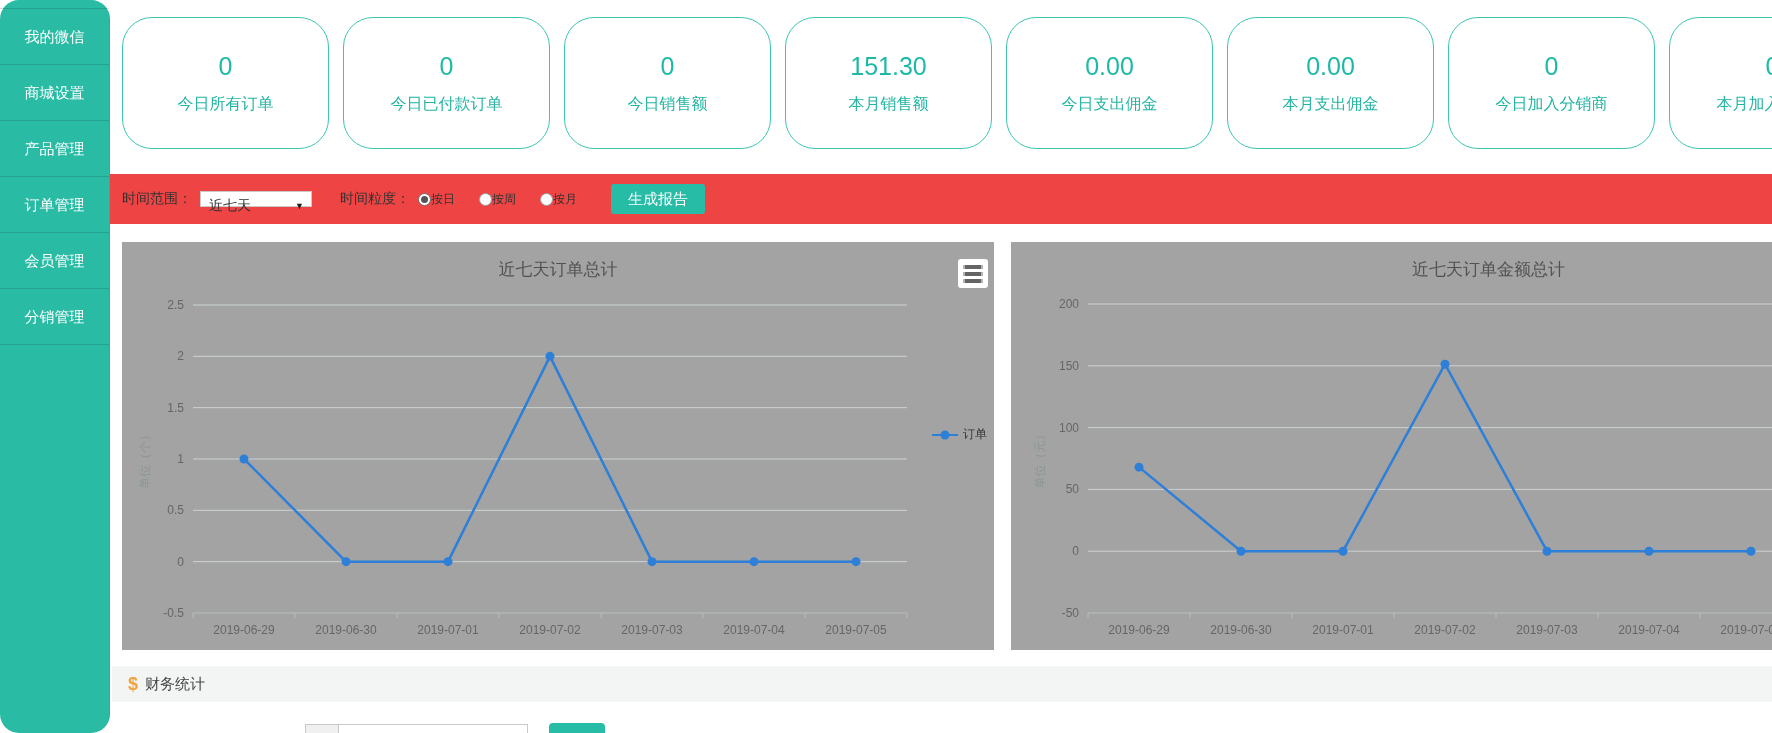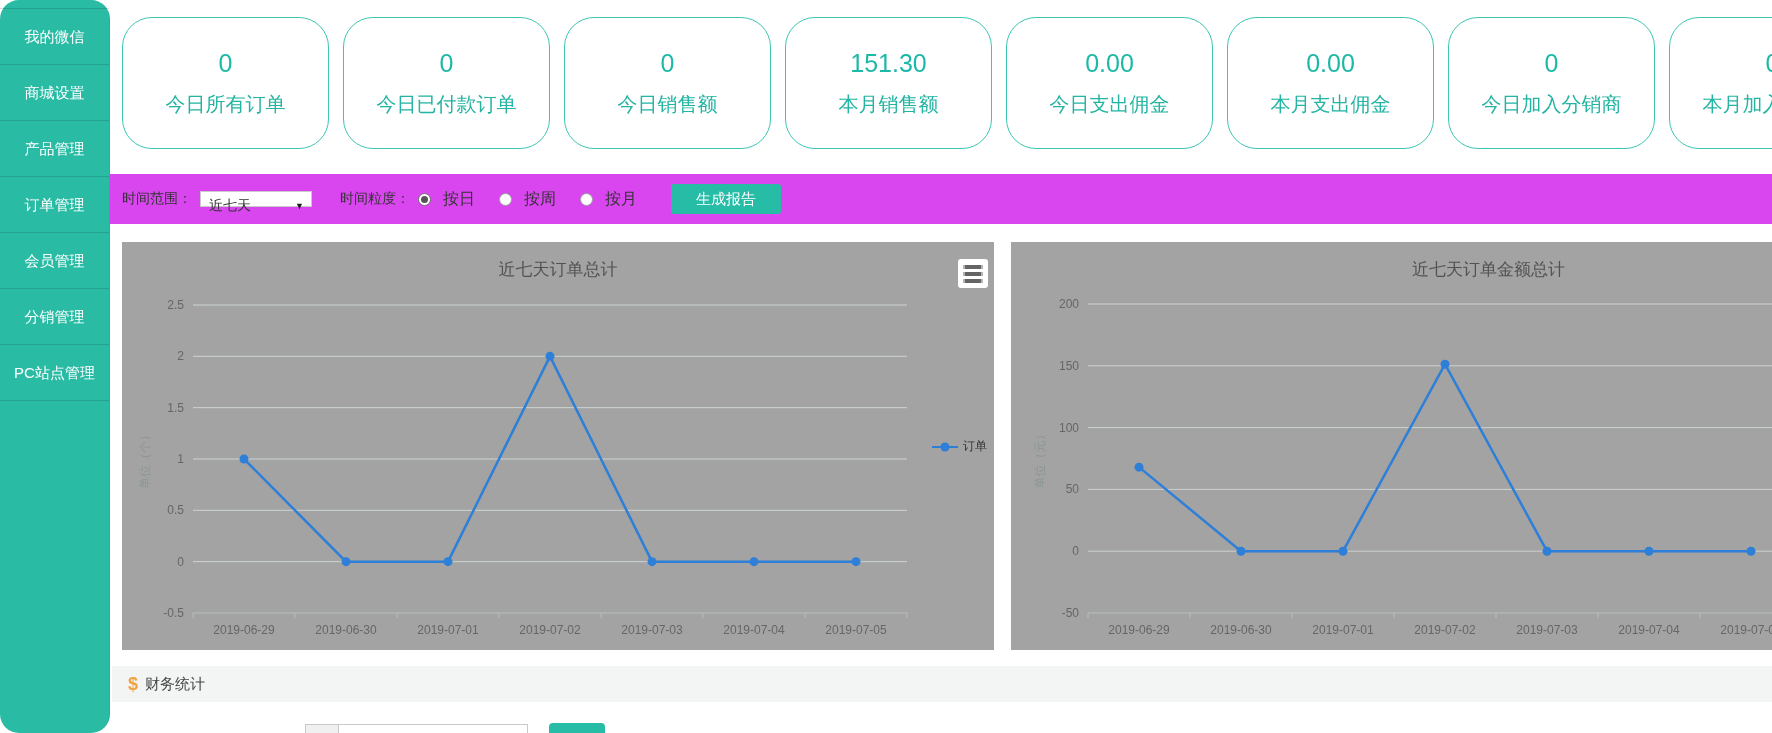--- a/index.html
+++ b/index.html
@@ -13,55 +13,55 @@
   .sidebar .top-divider { height:9px; border-bottom:1px solid rgba(0,0,0,0.14); }
   .nav-item { height:56px; line-height:55px; text-align:center; color:#fff;
               font-size:15px; border-bottom:1px solid rgba(0,0,0,0.13); cursor:pointer; }
 
   
   .cards { position:absolute; left:122px; top:17px; display:flex; gap:14px; }
   .card { width:207px; height:132px; background:#fff; border:1px solid #3cc6b2;
           border-radius:30px; display:flex; flex-direction:column;
           align-items:center; justify-content:center; gap:13px; flex:none; }
   .card-value { font-size:25px; color:#1db9a7; }
-  .card-label { font-size:20px; color:#23b4a3; }
+  .card-label { font-size:16px; color:#23b4a3; }
 
   
   .filter-bar { position:absolute; left:110px; right:0; top:174px; height:50px;
-                background:#d946ef; display:flex; align-items:center; padding-left:12px; }
+                background:#ef4444; display:flex; align-items:center; padding-left:12px; }
   .f-label { font-size:14px; color:#333; margin-right:8px; }
   .select { position:relative; width:112px; height:16px; background:#fff;
             border:1px solid #c9c9c9; font-size:14px; color:#333;
             line-height:26px; padding-left:8px; cursor:pointer; margin-right:28px; }
   .select .arrow { position:absolute; right:7px; top:1px; font-size:9px; color:#222; }
   .radio-group { display:flex; align-items:center; margin-right:4px; }
   .radio { display:flex; align-items:center; margin-right:24px; cursor:pointer; }
   .radio-circle { width:13px; height:13px; border:1px solid #9aa09f; border-radius:50%;
                   background:#fdfdfd; display:inline-flex; align-items:center; justify-content:center; }
   .radio.checked .radio-circle { border-color:#6f6f6f; }
   .radio.checked .radio-circle::after { content:""; width:7px; height:7px;
                   border-radius:50%; background:#555; }
-  .radio-label { font-size:16px; color:#333; margin-left:12px; }
-  .btn-primary { height:30px; padding:0 25px; background:#26bca6; color:#fff;
+  .radio-label { font-size:12px; color:#333; margin-left:0; }
+  .btn-primary { height:30px; padding:0 17px; background:#26bca6; color:#fff;
                  font-size:15px; line-height:30px; border:none; border-radius:3px;
                  cursor:pointer; margin-left:6px; }
 
   
   .panel { position:absolute; top:242px; height:408px; background:#a3a3a3; }
   .panel-1 { left:122px; width:872px; }
   .panel-2 { left:1011px; width:955px; }
   .panel-title { position:absolute; left:0; right:0; top:16px; text-align:center;
                  font-size:17px; font-weight:500; color:#525252; }
   .chart-canvas { position:absolute; left:0; top:0; font-family:inherit; }
   .toolbox { position:absolute; left:836px; top:17px; width:30px; height:29px;
              background:#fff; border-radius:3px; display:flex; flex-direction:column;
              justify-content:center; align-items:center; gap:3px; cursor:pointer; }
   .toolbox .bar { width:20px; height:4px; background:#646464;
                   border-left:2px solid #b5b5b5; border-right:2px solid #b5b5b5; }
-  .legend { position:absolute; left:810px; top:196px; display:flex;
+  .legend { position:absolute; left:810px; top:184px; display:flex;
             align-items:center; gap:5px; cursor:pointer; }
   .legend-text { font-size:12px; color:#333; }
 
   
   .finance-bar { position:absolute; left:112px; right:0; top:666px; height:36px;
                  background:#f2f5f4; display:flex; align-items:center; padding-left:16px; }
   .dollar { color:#f0a33f; font-size:18px; font-weight:bold; margin-right:7px; }
   .finance-title { font-size:15px; color:#454545; }
 
   
@@ -76,21 +76,20 @@
 <body>
 
 <nav class="sidebar">
   <div class="top-divider"></div>
   <div class="nav-item">我的微信</div>
   <div class="nav-item">商城设置</div>
   <div class="nav-item">产品管理</div>
   <div class="nav-item">订单管理</div>
   <div class="nav-item">会员管理</div>
   <div class="nav-item">分销管理</div>
-  <div class="nav-item">PC站点管理</div>
 </nav>
 
 <div class="cards">
   <div class="card">
     <div class="card-value">0</div>
     <div class="card-label">今日所有订单</div>
   </div>
   <div class="card">
     <div class="card-value">0</div>
     <div class="card-label">今日已付款订单</div>

